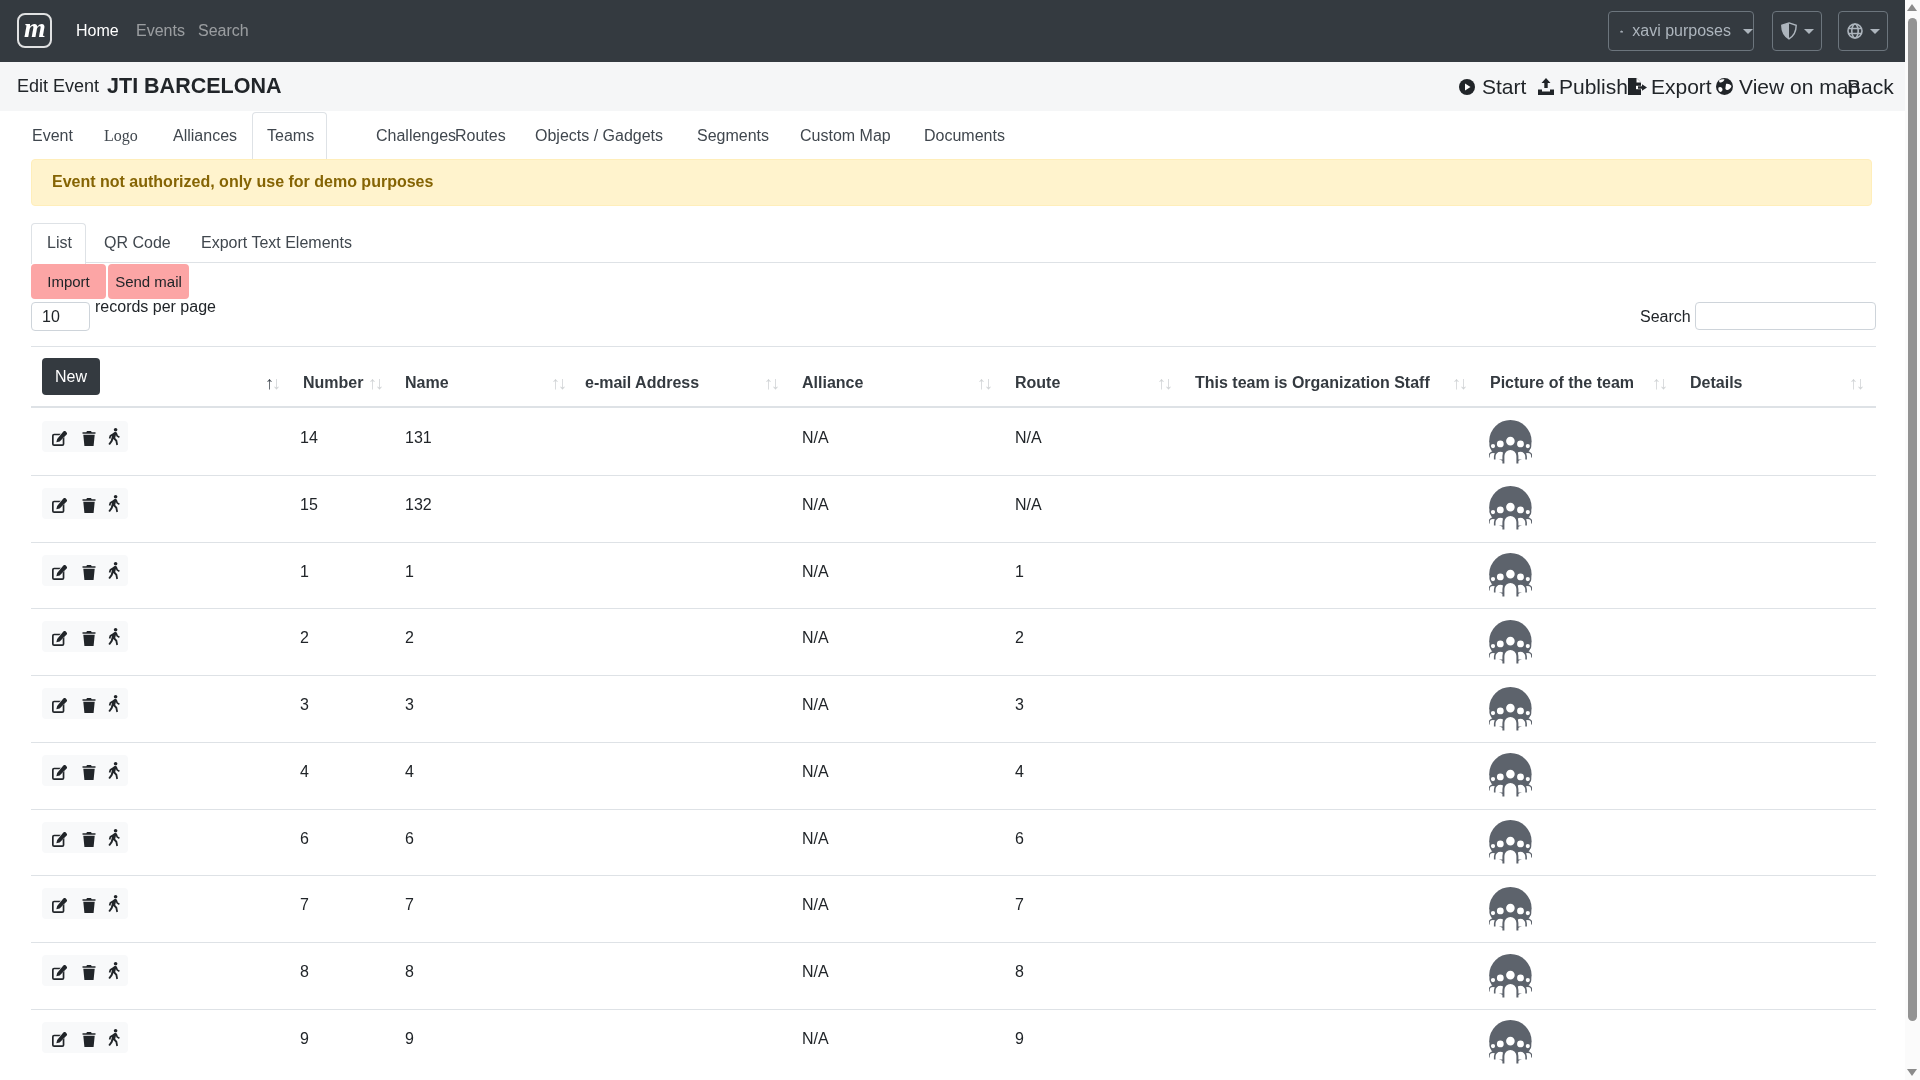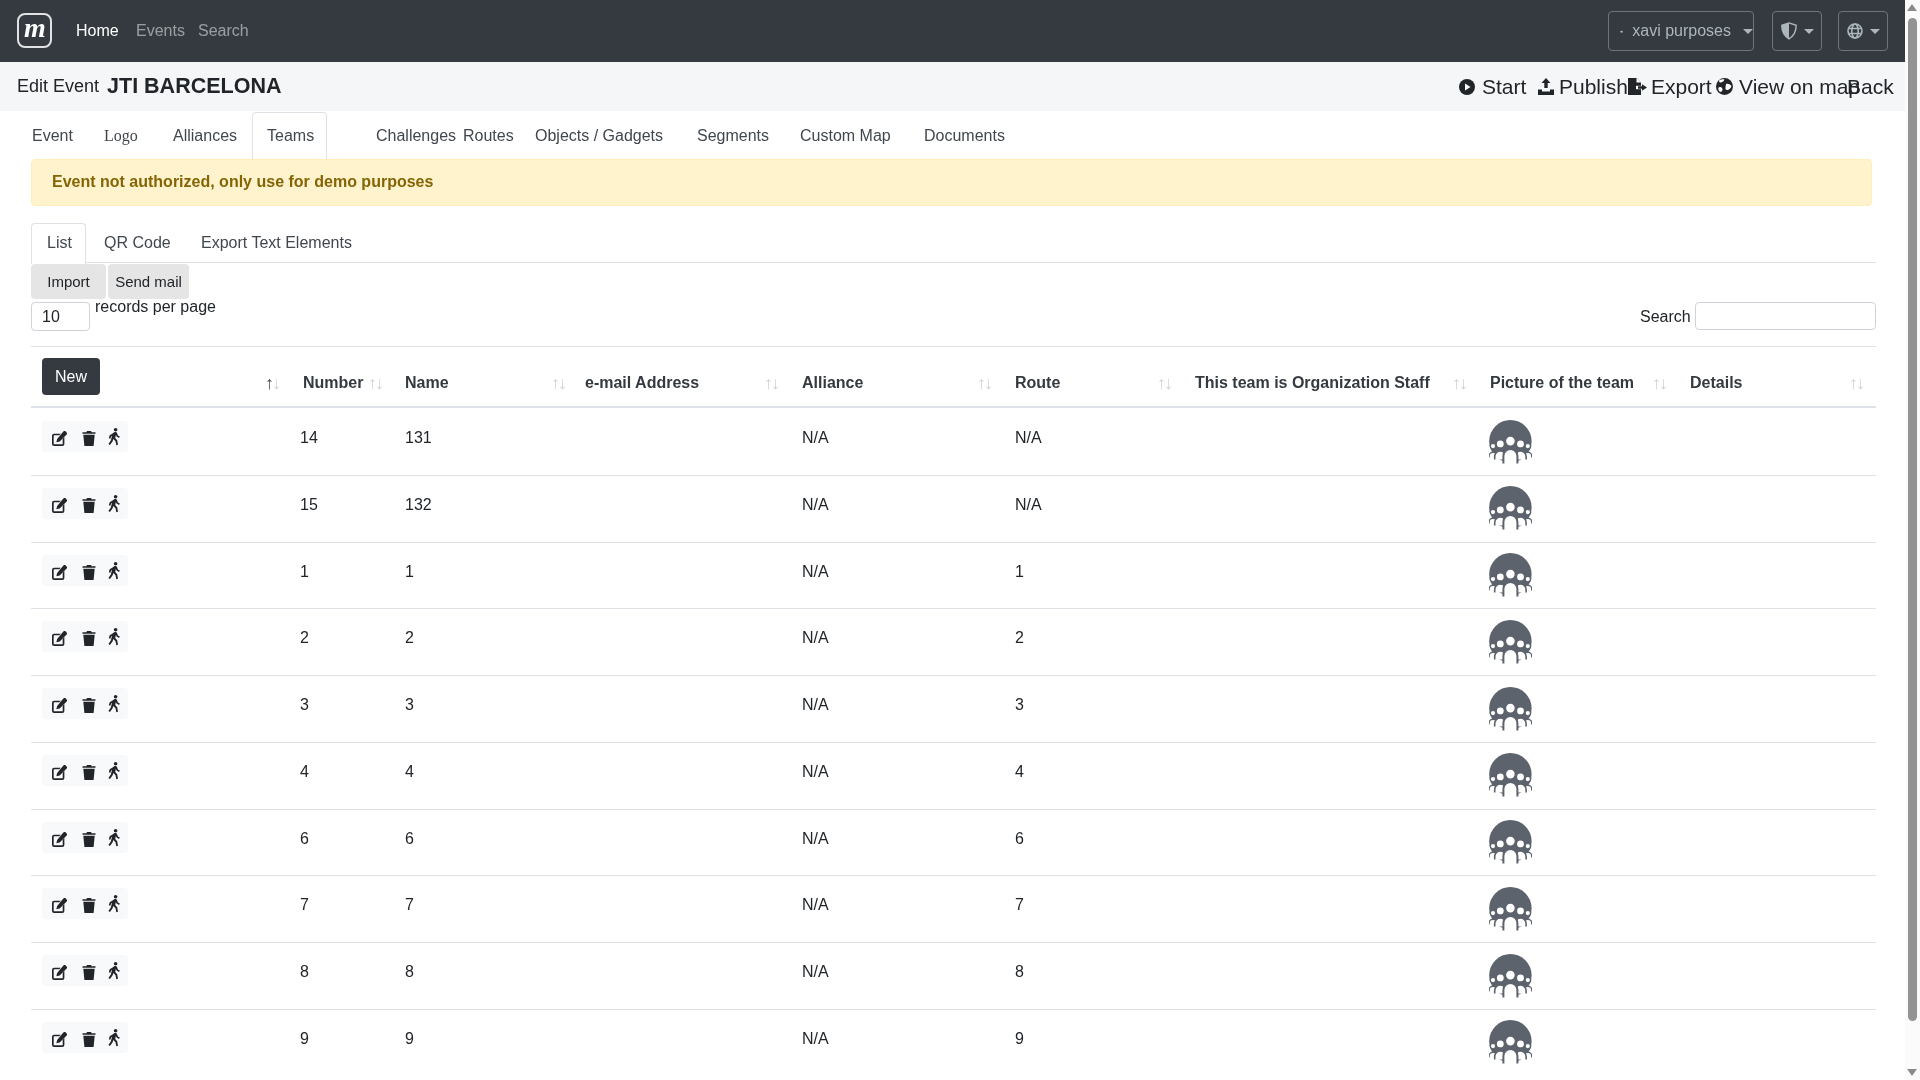--- a/index.html
+++ b/index.html
@@ -19,21 +19,21 @@
   
   .tab1 { font-size:16px; color:#40474e; top:111px; height:49px; }
   #tab-active { left:252px; top:112px; width:75px; height:48px; background:#fff; border:1px solid #dee2e6; border-bottom:none; border-radius:4px 4px 0 0; }
   
   #alert { left:31px; top:159px; width:1841px; height:47px; background:#fff3cd; border:1px solid #ffeeba; border-radius:4px; }
   #alert span { font-size:16px; font-weight:bold; color:#856404; position:absolute; left:20px; top:13px; }
   
   .tab2 { font-size:16px; color:#40474e; top:223px; height:40px; }
   #tab2-active { left:31px; top:223px; width:55px; height:41px; background:#fff; border:1px solid #dee2e6; border-bottom:none; border-radius:4px 4px 0 0; z-index:2; }
   #tab2line { left:31px; top:262px; width:1845px; height:1px; background:#dee2e6; }
-  .btn-light { background:#e5e5e5; border-radius:4px; height:35px; top:264px; font-size:15px; color:#212529; justify-content:center; }
+  .btn-light { background:#fca5a5; border-radius:4px; height:35px; top:264px; font-size:15px; color:#212529; justify-content:center; }
   .inp { background:#fff; border:1px solid #ced4da; border-radius:4px; }
   
   .hline { background:#dee2e6; height:1px; left:31px; width:1845px; }
   .thtext { font-size:16px; font-weight:bold; color:#343a40; }
   .sort { font-size:18px; color:#b9bdc1; letter-spacing:-2px; }
   .cell { font-size:16px; color:#212529; }
   .iconbar { left:42px; width:86px; height:31px; background:#f8f9fa; border-radius:4px; }
   #newbtn { left:42px; top:358px; width:58px; height:37px; background:#343a40; border-radius:4px; color:#fff; font-size:16px; display:flex; align-items:center; justify-content:center; }
   
   #sbtrack { left:1905px; top:0; width:15px; height:1080px; background:#fbfbfb; }
@@ -112,21 +112,21 @@
   </div>
 <div class="abs cy bandlink" style="left:1739px;">View on map</div>
 <div class="abs cy bandlink" style="left:1847px;">Back</div>
 
 <div id="tab-active" class="abs"></div>
 <div class="abs cy tab1" style="left:32px;">Event</div>
 <div class="abs cy tab1" style="left:104px;font-family:Liberation Serif, serif;">Logo</div>
 <div class="abs cy tab1" style="left:173px;">Alliances</div>
 <div class="abs cy tab1" style="left:267px;">Teams</div>
 <div class="abs cy tab1" style="left:344px;margin-left:32px;">Challenges</div>
-<div class="abs cy tab1" style="left:455px;margin-left:8px;">Routes</div>
+<div class="abs cy tab1" style="left:455px;">Routes</div>
 <div class="abs cy tab1" style="left:535px;">Objects / Gadgets</div>
 <div class="abs cy tab1" style="left:697px;">Segments</div>
 <div class="abs cy tab1" style="left:800px;">Custom Map</div>
 <div class="abs cy tab1" style="left:924px;">Documents</div>
 
 <div id="alert" class="abs">
     <span>Event not authorized, only use for demo purposes</span>
   </div>
 
 <div id="tab2line" class="abs"></div>

